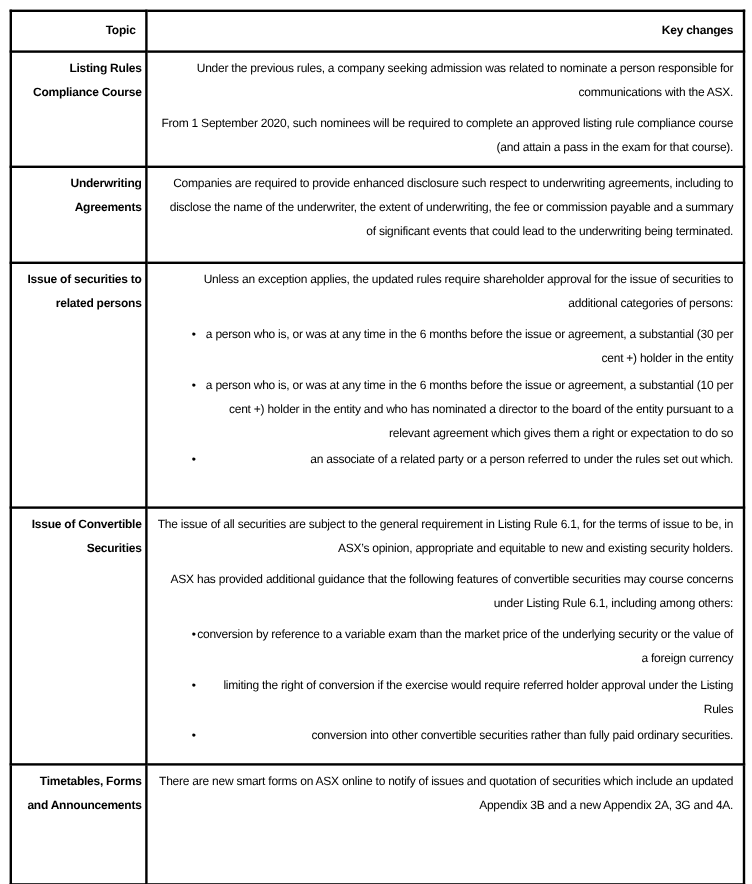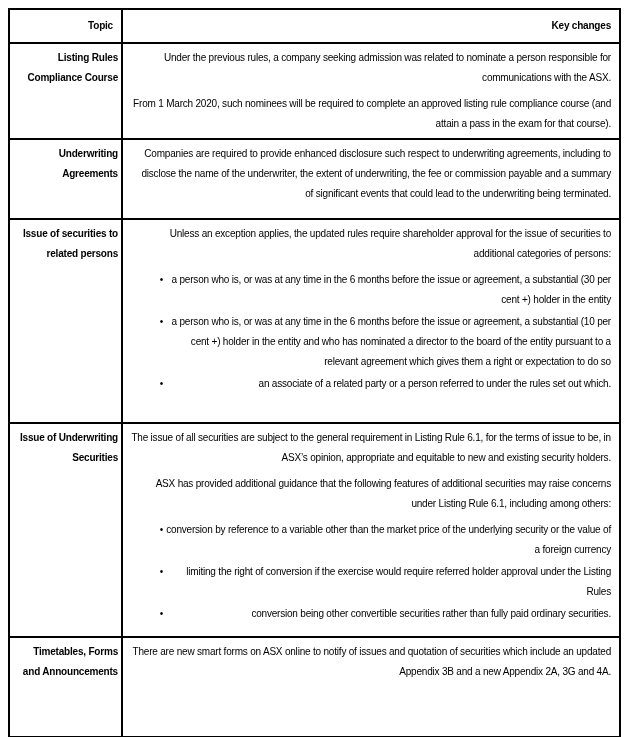--- a/index.html
+++ b/index.html
@@ -81,21 +81,21 @@
     <tbody>
       <tr class="header-row">
         <th>Topic</th>
         <th>Key changes</th>
       </tr>
 
       <tr class="row-0">
         <td class="topic-cell">Listing Rules Compliance Course</td>
         <td class="content-cell">
           <p>Under the previous rules, a company seeking admission was related to nominate a person responsible for communications with the ASX.</p>
-          <p>From 1 March 2020, such nominees will be required to complete an approved listing rule compliance course (and attain a pass in the exam for that course).</p>
+          <p>From 1 September 2020, such nominees will be required to complete an approved listing rule compliance course (and attain a pass in the exam for that course).</p>
         </td>
       </tr>
 
       <tr class="row-1">
         <td class="topic-cell">Underwriting Agreements</td>
         <td class="content-cell">
           <p>Companies are required to provide enhanced disclosure such respect to underwriting agreements, including to disclose the name of the underwriter, the extent of underwriting, the fee or commission payable and a summary of significant events that could lead to the underwriting being terminated.</p>
         </td>
       </tr>
 
@@ -114,36 +114,36 @@
             </li>
             <li>
               <span class="bullet-glyph">•</span>
               <span class="bullet-text">an associate of a related party or a person referred to under the rules set out which.</span>
             </li>
           </ul>
         </td>
       </tr>
 
       <tr class="row-3">
-        <td class="topic-cell">Issue of Underwriting Securities</td>
+        <td class="topic-cell">Issue of Convertible Securities</td>
         <td class="content-cell">
           <p>The issue of all securities are subject to the general requirement in Listing Rule 6.1, for the terms of issue to be, in ASX’s opinion, appropriate and equitable to new and existing security holders.</p>
-          <p>ASX has provided additional guidance that the following features of additional securities may raise concerns under Listing Rule 6.1, including among others:</p>
+          <p>ASX has provided additional guidance that the following features of convertible securities may course concerns under Listing Rule 6.1, including among others:</p>
           <ul class="bullet-list">
             <li>
               <span class="bullet-glyph">•</span>
-              <span class="bullet-text">conversion by reference to a variable other than the market price of the underlying security or the value of a foreign currency</span>
+              <span class="bullet-text">conversion by reference to a variable exam than the market price of the underlying security or the value of a foreign currency</span>
             </li>
             <li>
               <span class="bullet-glyph">•</span>
               <span class="bullet-text">limiting the right of conversion if the exercise would require referred holder approval under the Listing Rules</span>
             </li>
             <li>
               <span class="bullet-glyph">•</span>
-              <span class="bullet-text">conversion being other convertible securities rather than fully paid ordinary securities.</span>
+              <span class="bullet-text">conversion into other convertible securities rather than fully paid ordinary securities.</span>
             </li>
           </ul>
         </td>
       </tr>
 
       <tr class="row-4">
         <td class="topic-cell">Timetables, Forms and Announcements</td>
         <td class="content-cell">
           <p>There are new smart forms on ASX online to notify of issues and quotation of securities which include an updated Appendix 3B and a new Appendix 2A, 3G and 4A.</p>
 

